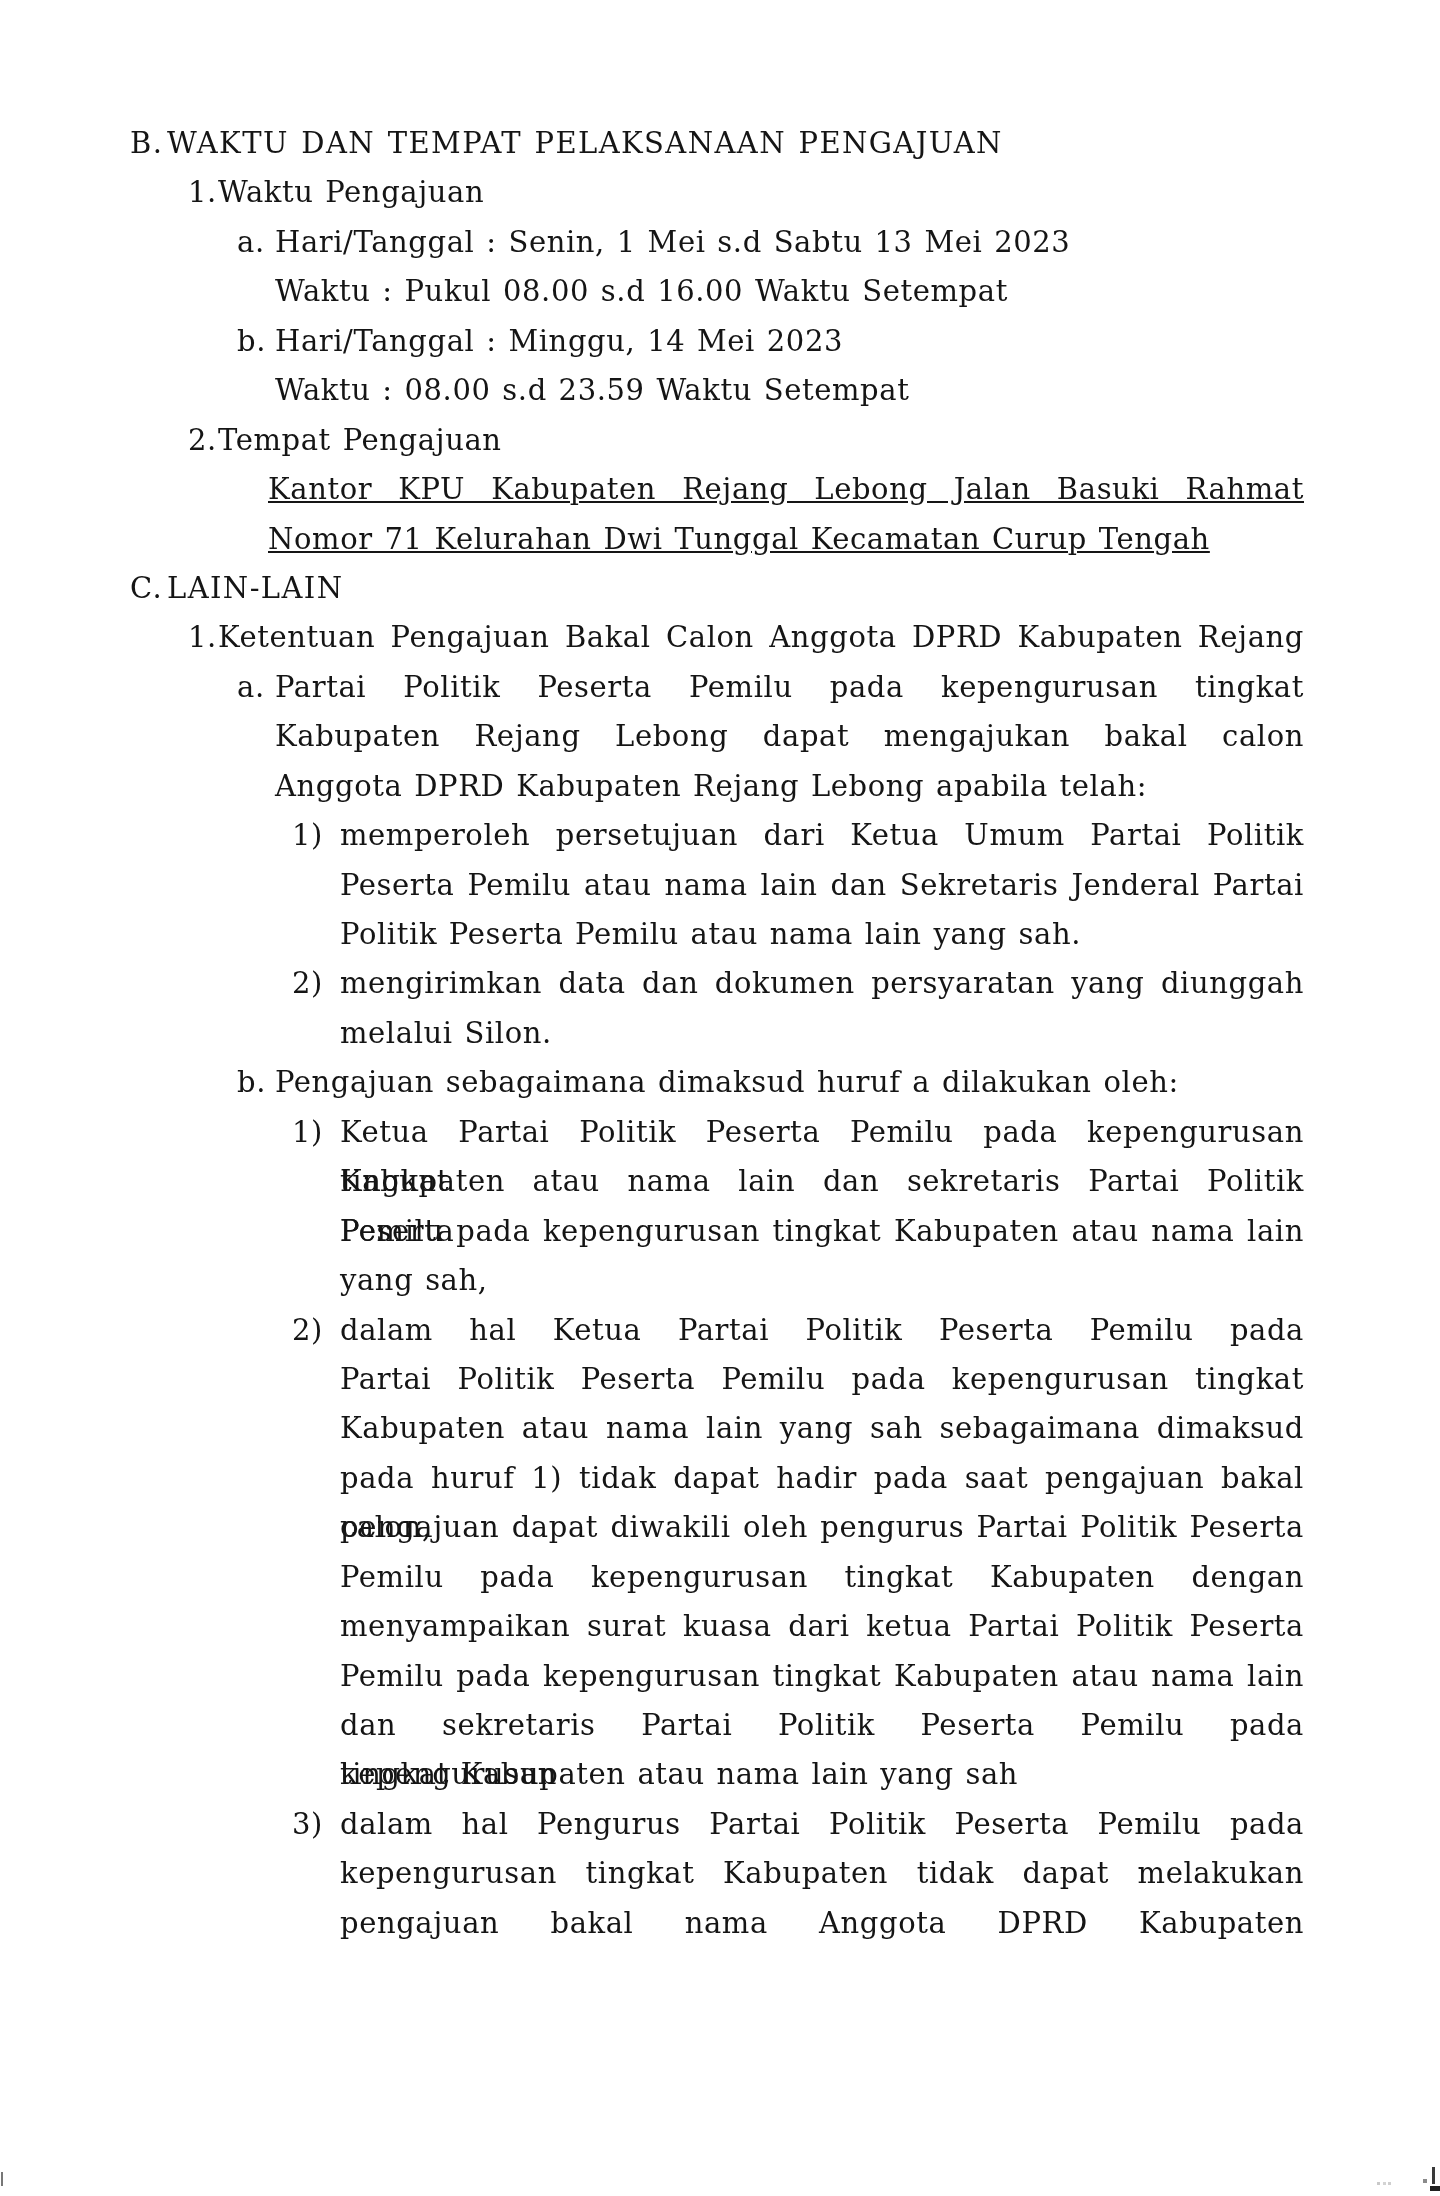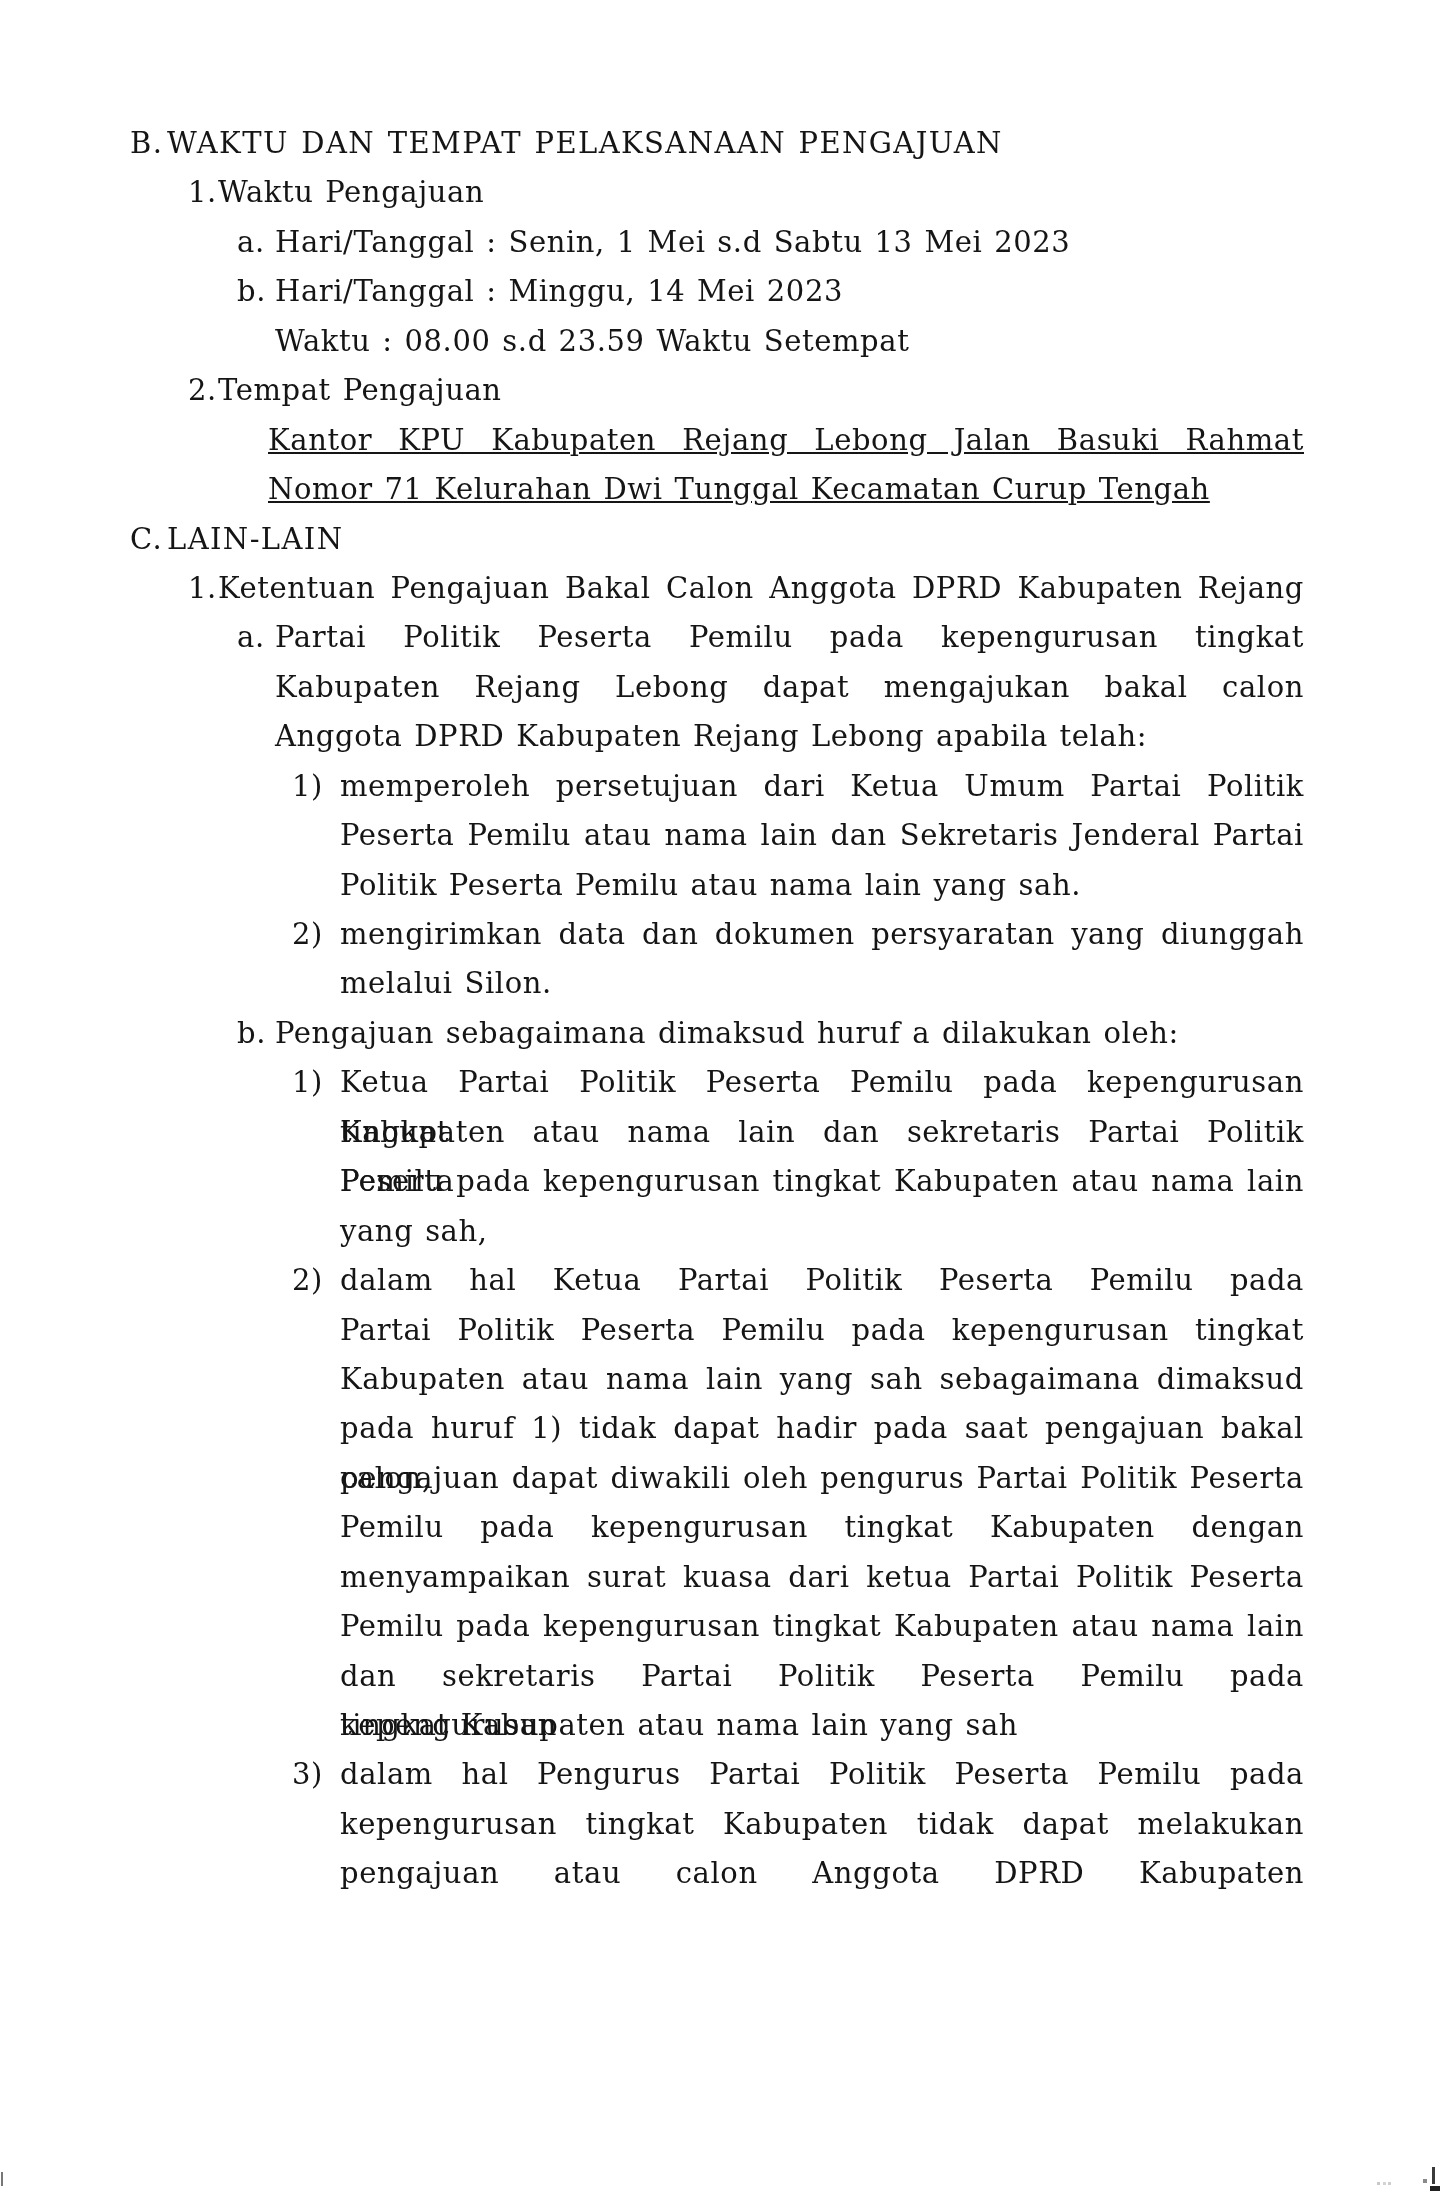--- a/index.html
+++ b/index.html
@@ -65,20 +65,21 @@
                      background: linear-gradient(90deg,#c9c9c9 0 3px,transparent 3px 6px,#d4d4d4 6px 9px,transparent 9px 11px,#cfcfcf 11px 14px); }
 </style>
 </head>
 <body>
 
 <div id="page">
   <div id="lines">
       <div class="line lvl-h1"><span class="marker">B.</span>WAKTU DAN TEMPAT PELAKSANAAN PENGAJUAN</div>
       <div class="line lvl-n1"><span class="marker">1.</span>Waktu Pengajuan</div>
       <div class="line lvl-a"><span class="marker">a.</span>Hari/Tanggal : Senin, 1 Mei s.d Sabtu 13 Mei 2023</div>
+      <div class="line lvl-a">Waktu : Pukul 08.00 s.d 16.00 Waktu Setempat</div>
       <div class="line lvl-a"><span class="marker">b.</span>Hari/Tanggal : Minggu, 14 Mei 2023</div>
       <div class="line lvl-a">Waktu : 08.00 s.d 23.59 Waktu Setempat</div>
       <div class="line lvl-n1"><span class="marker">2.</span>Tempat Pengajuan</div>
       <div class="line lvl-blk just">Kantor KPU Kabupaten Rejang Lebong Jalan Basuki Rahmat</div>
       <div class="line lvl-blk">Nomor 71 Kelurahan Dwi Tunggal Kecamatan Curup Tengah</div>
       <div class="line lvl-h1"><span class="marker">C.</span>LAIN-LAIN</div>
       <div class="line lvl-n1 just"><span class="marker">1.</span>Ketentuan Pengajuan Bakal Calon Anggota DPRD Kabupaten Rejang</div>
       <div class="line lvl-a just"><span class="marker">a.</span>Partai Politik Peserta Pemilu pada kepengurusan tingkat</div>
       <div class="line lvl-a just">Kabupaten Rejang Lebong dapat mengajukan bakal calon</div>
       <div class="line lvl-a">Anggota DPRD Kabupaten Rejang Lebong apabila telah:</div>
@@ -97,21 +98,21 @@
       <div class="line lvl-num just">Kabupaten atau nama lain yang sah sebagaimana dimaksud</div>
       <div class="line lvl-num just">pada huruf 1) tidak dapat hadir pada saat pengajuan bakal calon,</div>
       <div class="line lvl-num just">pengajuan dapat diwakili oleh pengurus Partai Politik Peserta</div>
       <div class="line lvl-num just">Pemilu pada kepengurusan tingkat Kabupaten dengan</div>
       <div class="line lvl-num just">menyampaikan surat kuasa dari ketua Partai Politik Peserta</div>
       <div class="line lvl-num just">Pemilu pada kepengurusan tingkat Kabupaten atau nama lain</div>
       <div class="line lvl-num just">dan sekretaris Partai Politik Peserta Pemilu pada kepengurusan</div>
       <div class="line lvl-num">tingkat Kabupaten atau nama lain yang sah</div>
       <div class="line lvl-num just"><span class="marker">3)</span>dalam hal Pengurus Partai Politik Peserta Pemilu pada</div>
       <div class="line lvl-num just">kepengurusan tingkat Kabupaten tidak dapat melakukan</div>
-      <div class="line lvl-num just">pengajuan atau calon Anggota DPRD Kabupaten</div>
+      <div class="line lvl-num just">pengajuan bakal nama Anggota DPRD Kabupaten</div>
     </div>
 
   <div class="artifact" id="art-left-tick"></div>
   <div class="artifact" id="art-right-bar"></div>
   <div class="artifact" id="art-right-dot"></div>
   <div class="artifact" id="art-right-dash"></div>
   <div class="artifact" id="art-faint-specks"></div>
 </div>
 
 </body></html>

